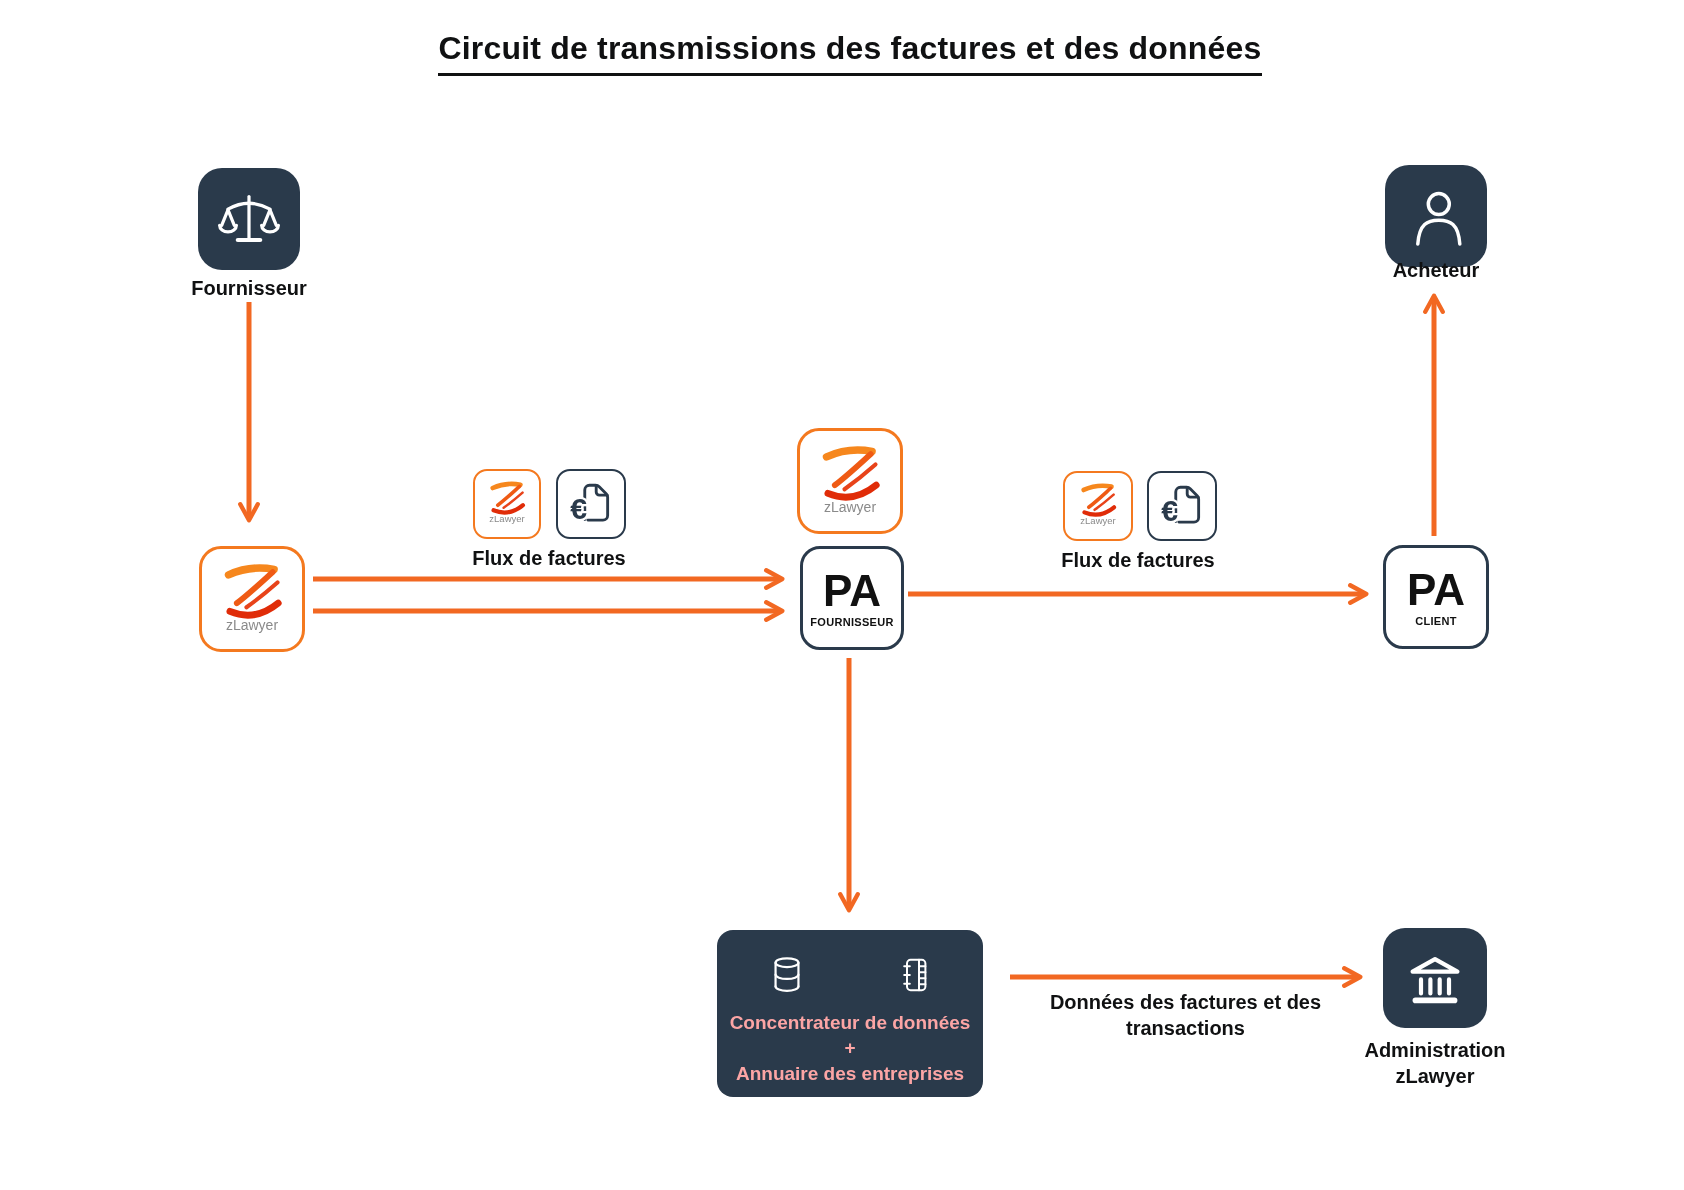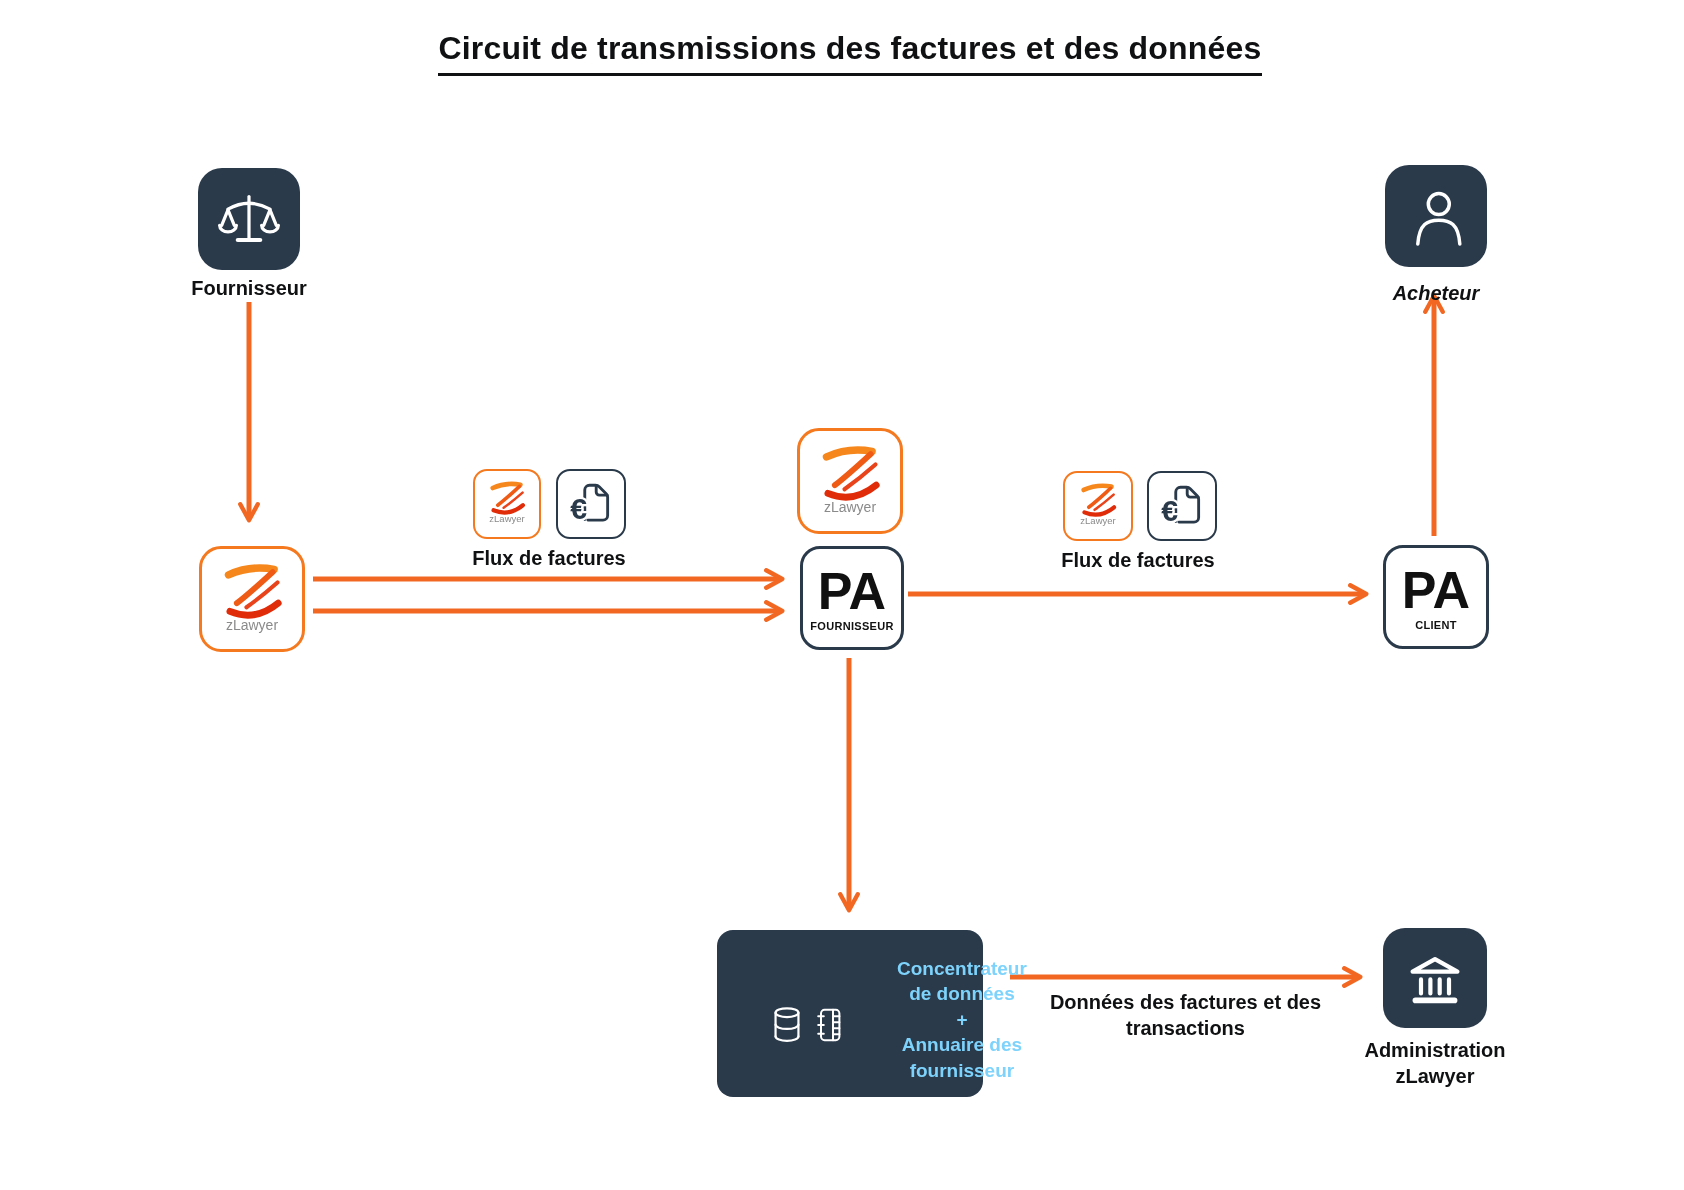--- a/index.html
+++ b/index.html
@@ -16,43 +16,43 @@
   
   .node-dark {
     position:absolute; background:#2a3a4b; border-radius:24px;
     display:flex; align-items:center; justify-content:center;
   }
   
   .node-outline {
     position:absolute; background:#ffffff; border:3px solid #2a3a4b; border-radius:20px;
     display:flex; flex-direction:column; align-items:center; justify-content:center;
   }
-  .pa-abbr { font-size:52px; font-weight:bold; line-height:1; color:#111; }
+  .pa-abbr { font-size:44px; font-weight:bold; line-height:1; color:#111; }
   .pa-sub  { font-size:11px; font-weight:bold; letter-spacing:0.3px; margin-top:3px; color:#111; }
   
   .zl-box {
     position:absolute; background:#ffffff; border:3px solid #f4791f; border-radius:22px;
     display:flex; flex-direction:column; align-items:center; justify-content:flex-start;
   }
   .zl-box .zl-caption { font-size:14px; color:#8a8a8a; margin-top:-2px; }
   .zl-mini {
     position:absolute; background:#ffffff; border:2.5px solid #f4791f; border-radius:14px;
     display:flex; flex-direction:column; align-items:center; justify-content:flex-start;
   }
   .zl-mini .zl-caption { font-size:9.5px; color:#8a8a8a; margin-top:-2px; }
   .euro-box {
     position:absolute; background:#ffffff; border:2.5px solid #2a3a4b; border-radius:14px;
     display:flex; align-items:center; justify-content:center;
   }
   
   .lbl { position:absolute; font-weight:bold; font-size:20px; text-align:center; color:#101112; line-height:1.28; }
   
   .hub {
-    position:absolute; background:#2a3a4b; border-radius:16px; color:#7dd3fc;
-    display:flex; flex-direction:row; align-items:center;
+    position:absolute; background:#2a3a4b; border-radius:16px; color:#fca5a5;
+    display:flex; flex-direction:column; align-items:center;
   }
   .hub .hub-icons { display:flex; width:100%; justify-content:space-between; padding:22px 48px 0 48px; box-sizing:border-box; }
   .hub .hub-text { margin-top:12px; font-weight:bold; font-size:19px; text-align:center; line-height:1.34; }
   .arrows { position:absolute; left:0; top:0; pointer-events:none; }
 </style>
 </head>
 <body>
 
 <div class="canvas">
 
@@ -93,21 +93,21 @@
   <div class="lbl" style="left:138px; top:276px; width:222px;">Fournisseur</div>
 
   <div class="node-dark" style="left:1385px; top:165px; width:102px; height:102px;">
     <svg width="70" height="70" viewBox="0 0 100 100">
       <g stroke="#ffffff" stroke-width="5" fill="none" stroke-linecap="round">
         <circle cx="54" cy="33" r="15"></circle>
         <path d="M24 90 C26 61 38 56 54 56 C70 56 82 61 84 90"></path>
       </g>
     </svg>
   </div>
-  <div class="lbl" style="left:1325px; top:281px; width:222px;font-style:italic;">Acheteur</div>
+  <div class="lbl" style="left:1325px; top:258px; width:222px;">Acheteur</div>
 
   <div class="zl-box" style="left:199px; top:546px; width:100px; height:100px;">
     <svg width="72" height="62" viewBox="0 0 100 90" style="margin-top:8px;">
       <g fill="none" stroke-linecap="round">
         <path d="M16 26 C38 16, 60 14, 82 18" stroke="#f6871d" stroke-width="11"></path>
         <path d="M80 22 C60 40, 44 55, 28 67" stroke="#ef5a14" stroke-width="8.5"></path>
         <path d="M87 37 C70 52, 56 63, 42 73" stroke="#e8431a" stroke-width="6"></path>
         <path d="M18 79 C42 89, 66 85, 88 67" stroke="#e02c08" stroke-width="10"></path>
       </g>
     </svg>
@@ -196,21 +196,21 @@
           <rect x="30" y="12" width="46" height="76" rx="9"></rect>
           <path d="M23 28 h14 M23 50 h14 M23 72 h14"></path>
           <path d="M60 12 V88"></path>
           <path d="M60 28 H76 M60 43 H76 M60 58 H76 M60 73 H76"></path>
         </g>
       </svg>
     </div>
     <div class="hub-text">
       <div>Concentrateur de données</div>
       <div>+</div>
-      <div>Annuaire des fournisseur</div>
+      <div>Annuaire des entreprises</div>
     </div>
   </div>
 
   <div class="lbl" style="left:1038px; top:990px; width:295px;">Données des factures et des transactions</div>
 
   <div class="node-dark" style="left:1383px; top:928px; width:104px; height:100px; border-radius:22px;">
     <svg width="72" height="70" viewBox="0 0 100 100">
       <g stroke="#ffffff" fill="none" stroke-linecap="round" stroke-linejoin="round">
         <path d="M18 41 L50 23 L82 41 Z" stroke-width="6"></path>
         <path d="M30 52 V72 M43.4 52 V72 M56.7 52 V72 M70 52 V72" stroke-width="6"></path>

